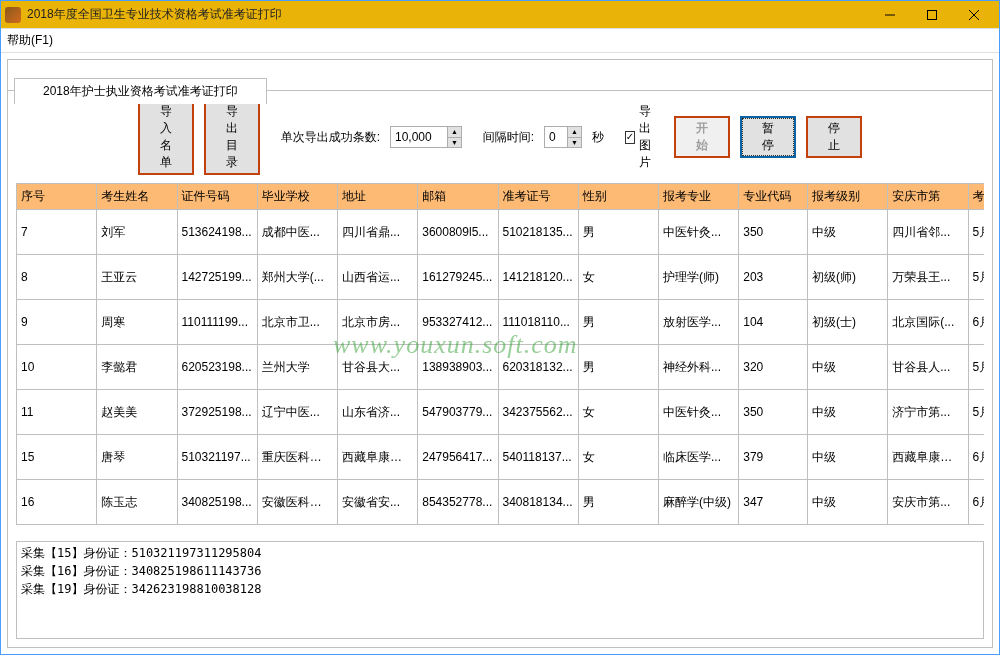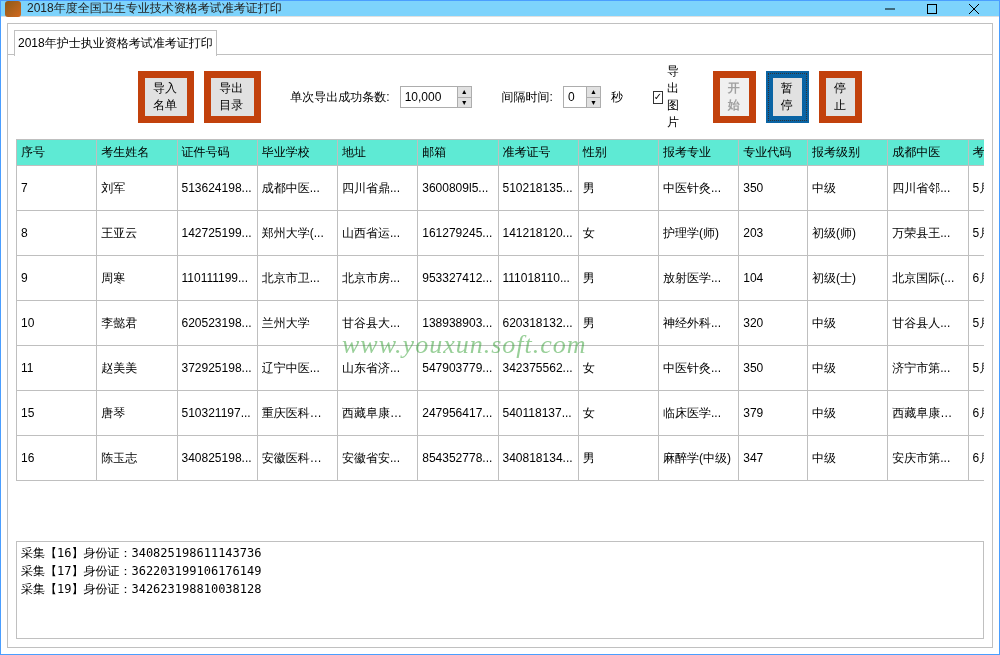--- a/index.html
+++ b/index.html
@@ -13,25 +13,25 @@
   }
   .window {
     width: 1000px;
     height: 655px;
     border: 1px solid #4a9eff;
     display: flex;
     flex-direction: column;
     background: #fff;
   }
   .titlebar {
-    height: 16px;
+    height: 28px;
     display: flex;
     align-items: center;
     padding: 0 4px;
-    background: #7dd3fc;
+    background: #eab308;
     border-bottom: 1px solid #e0e0e0;
   }
   .titlebar .app-icon {
     width: 16px;
     height: 16px;
     background: linear-gradient(135deg,#8b5a1a,#d2691e);
     border-radius: 3px;
     margin-right: 6px;
     display: inline-block;
   }
@@ -67,36 +67,36 @@
   .tabstrip {
     display: flex;
     padding-top: 4px;
     border-bottom: 1px solid #c0c0c0;
     background: #fff;
   }
   .tab {
     border: 1px solid #c0c0c0;
     border-bottom: none;
     background: #fff;
-    padding: 4px 3px;
+    padding: 4px 28px;
     margin-left: 6px;
     position: relative;
-    top: 2px;
+    top: 14px;
     cursor: pointer;
   }
   .toolbar {
     display: flex;
     align-items: center;
     gap: 10px;
     padding: 8px 130px 8px 130px;
   }
   .btn {
-    border: 7px solid #c2410c;
+    border: 2px solid #c2410c;
     background: #e1e1e1;
-    padding: 2px 8px;
+    padding: 2px 20px;
     cursor: pointer;
     min-height: 22px;
     display: flex;
     align-items: center;
   }
   .btn.disabled { color: #a0a0a0; background: #f0f0f0; cursor: default; font-weight: bold; }
   .btn.focus { outline: 1px dotted #333; outline-offset: -3px; border-color: #0a64a4; }
   .label { white-space: nowrap; }
   .numfield {
     display: flex;
@@ -167,21 +167,21 @@
     border: 1px solid #bfbfbf;
     padding: 0 4px;
     text-align: left;
     overflow: hidden;
     white-space: nowrap;
     text-overflow: ellipsis;
     font-weight: normal;
   }
   .grid th {
     height: 26px;
-    background: #5eead4;
+    background: #fdba74;
     font-family: Liberation Mono, monospace;
   }
   .grid td {
     height: 45px;
   }
   .c0 { width: 70px; }
   .c1 { width: 70px; }
   .c2 { width: 70px; }
   .c3 { width: 70px; }
   .c4 { width: 70px; }
@@ -198,21 +198,21 @@
     border: 1px solid #c0c0c0;
     height: 98px;
     overflow: hidden;
     padding: 2px 4px;
     font-family: "SimSun", monospace;
     line-height: 1.5;
   }
   .watermark {
     position: absolute;
     top: 330px;
-    left: 342px;
+    left: 333px;
     font-family: Georgia, serif;
     font-style: italic;
     font-size: 26px;
     color: rgba(50,160,50,0.5);
     pointer-events: none;
     letter-spacing: 1px;
   }
 </style>
 </head>
 <body>
@@ -235,20 +235,23 @@
       </div>
       <div class="win-btn">
         <svg width="10" height="10">
             <line x1="0" y1="0" x2="10" y2="10" stroke="#000" stroke-width="1"></line>
             <line x1="10" y1="0" x2="0" y2="10" stroke="#000" stroke-width="1"></line>
           </svg>
       </div>
     </div>
   </div>
 
+  <div class="menubar">
+    <span>帮助(F1)</span>
+  </div>
 
   <div class="content-frame">
 
     <div class="tabstrip">
       <div class="tab">2018年护士执业资格考试准考证打印</div>
     </div>
 
     <div class="toolbar">
       <div class="btn">导入名单</div>
       <div class="btn">导出目录</div>
@@ -291,21 +294,21 @@
                 <th class="c1">考生姓名</th>
                 <th class="c2">证件号码</th>
                 <th class="c3">毕业学校</th>
                 <th class="c4">地址</th>
                 <th class="c5">邮箱</th>
                 <th class="c6">准考证号</th>
                 <th class="c7">性别</th>
                 <th class="c8">报考专业</th>
                 <th class="c9">专业代码</th>
                 <th class="c10">报考级别</th>
-                <th class="c11">成都中医</th>
+                <th class="c11">安庆市第</th>
                 <th class="c12">考试</th>
               </tr>
             </thead>
           <tbody id="grid-body">
               <tr>
                 <td class="c0">7</td>
                 <td class="c1">刘军</td>
                 <td class="c2">513624198...</td>
                 <td class="c3">成都中医...</td>
                 <td class="c4">四川省鼎...</td>
@@ -407,22 +410,22 @@
                 <td class="c10">中级</td>
                 <td class="c11">安庆市第...</td>
                 <td class="c12">6月2日</td>
               </tr>
             </tbody>
         </table>
       </div>
     </div>
 
     <div class="log-box" id="log-box">
+        <div>采集【15】身份证：510321197311295804</div>
         <div>采集【16】身份证：340825198611143736</div>
-        <div>采集【17】身份证：362203199106176149</div>
         <div>采集【19】身份证：342623198810038128</div>
       </div>
 
   </div>
 
   <div class="watermark">www.youxun.soft.com</div>
 
 </div>
 
 </body></html>

